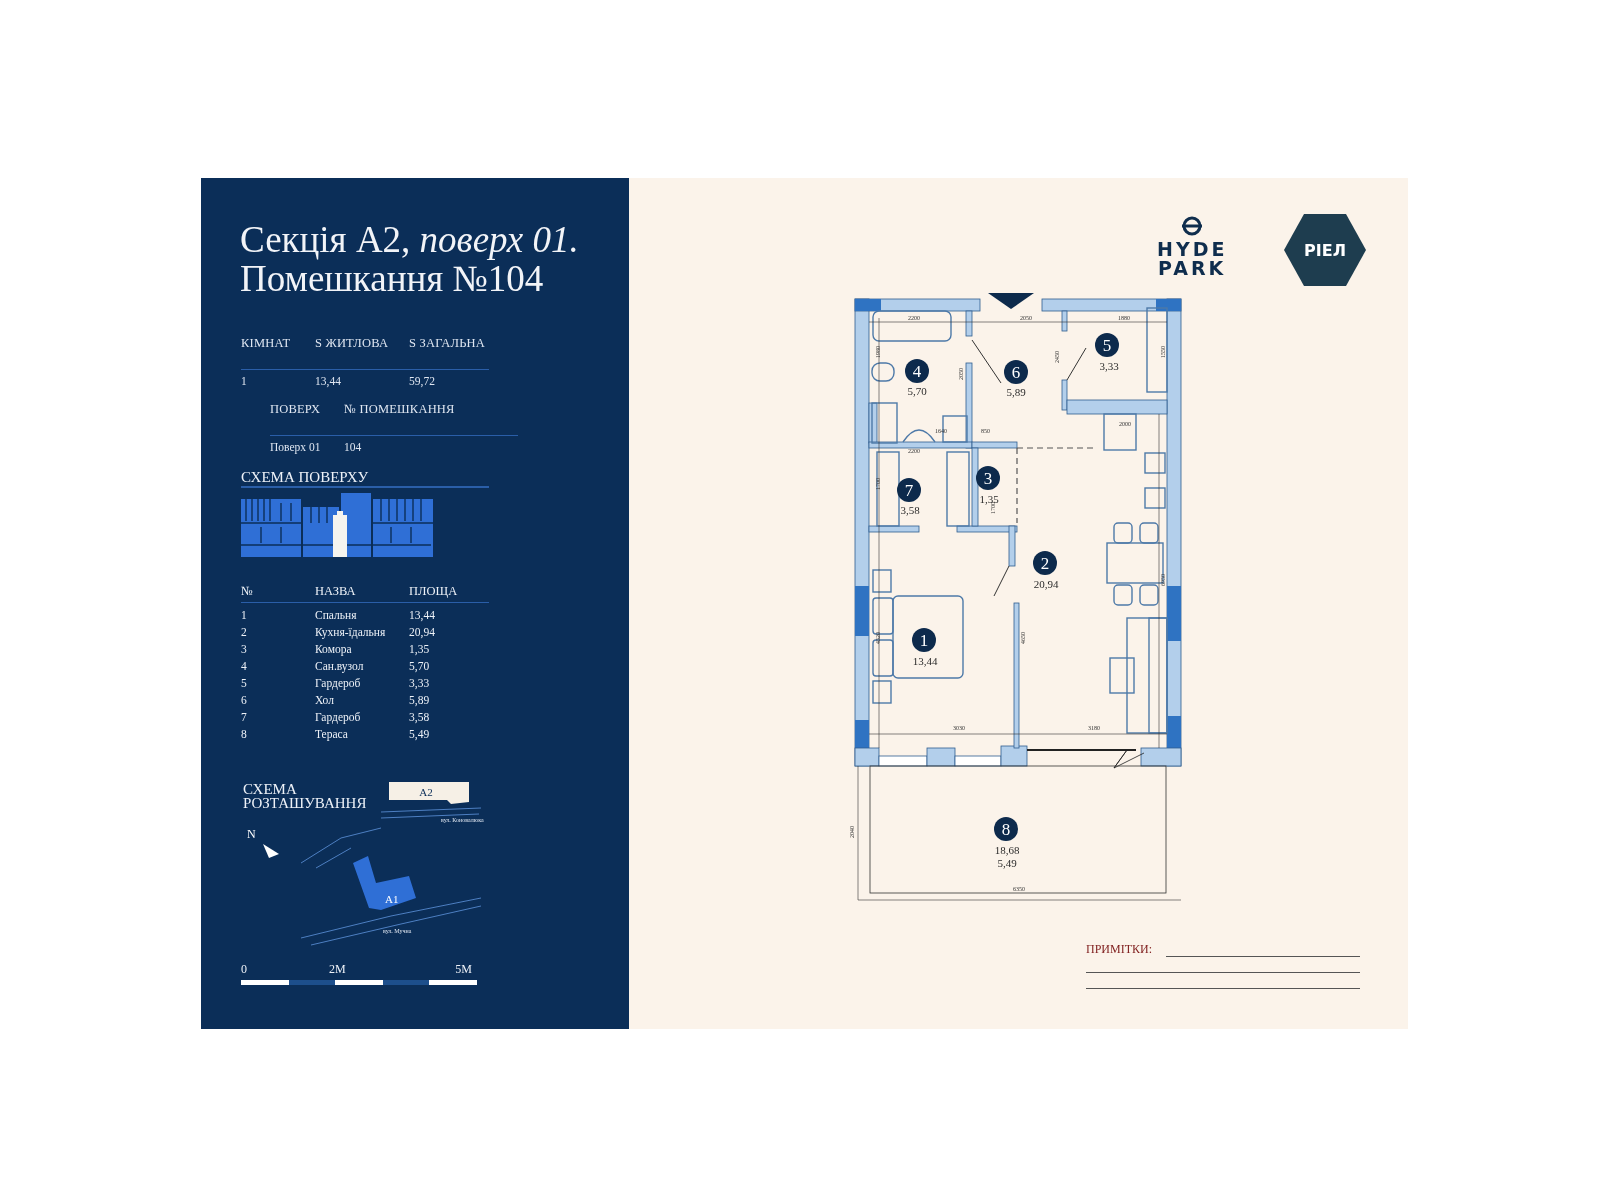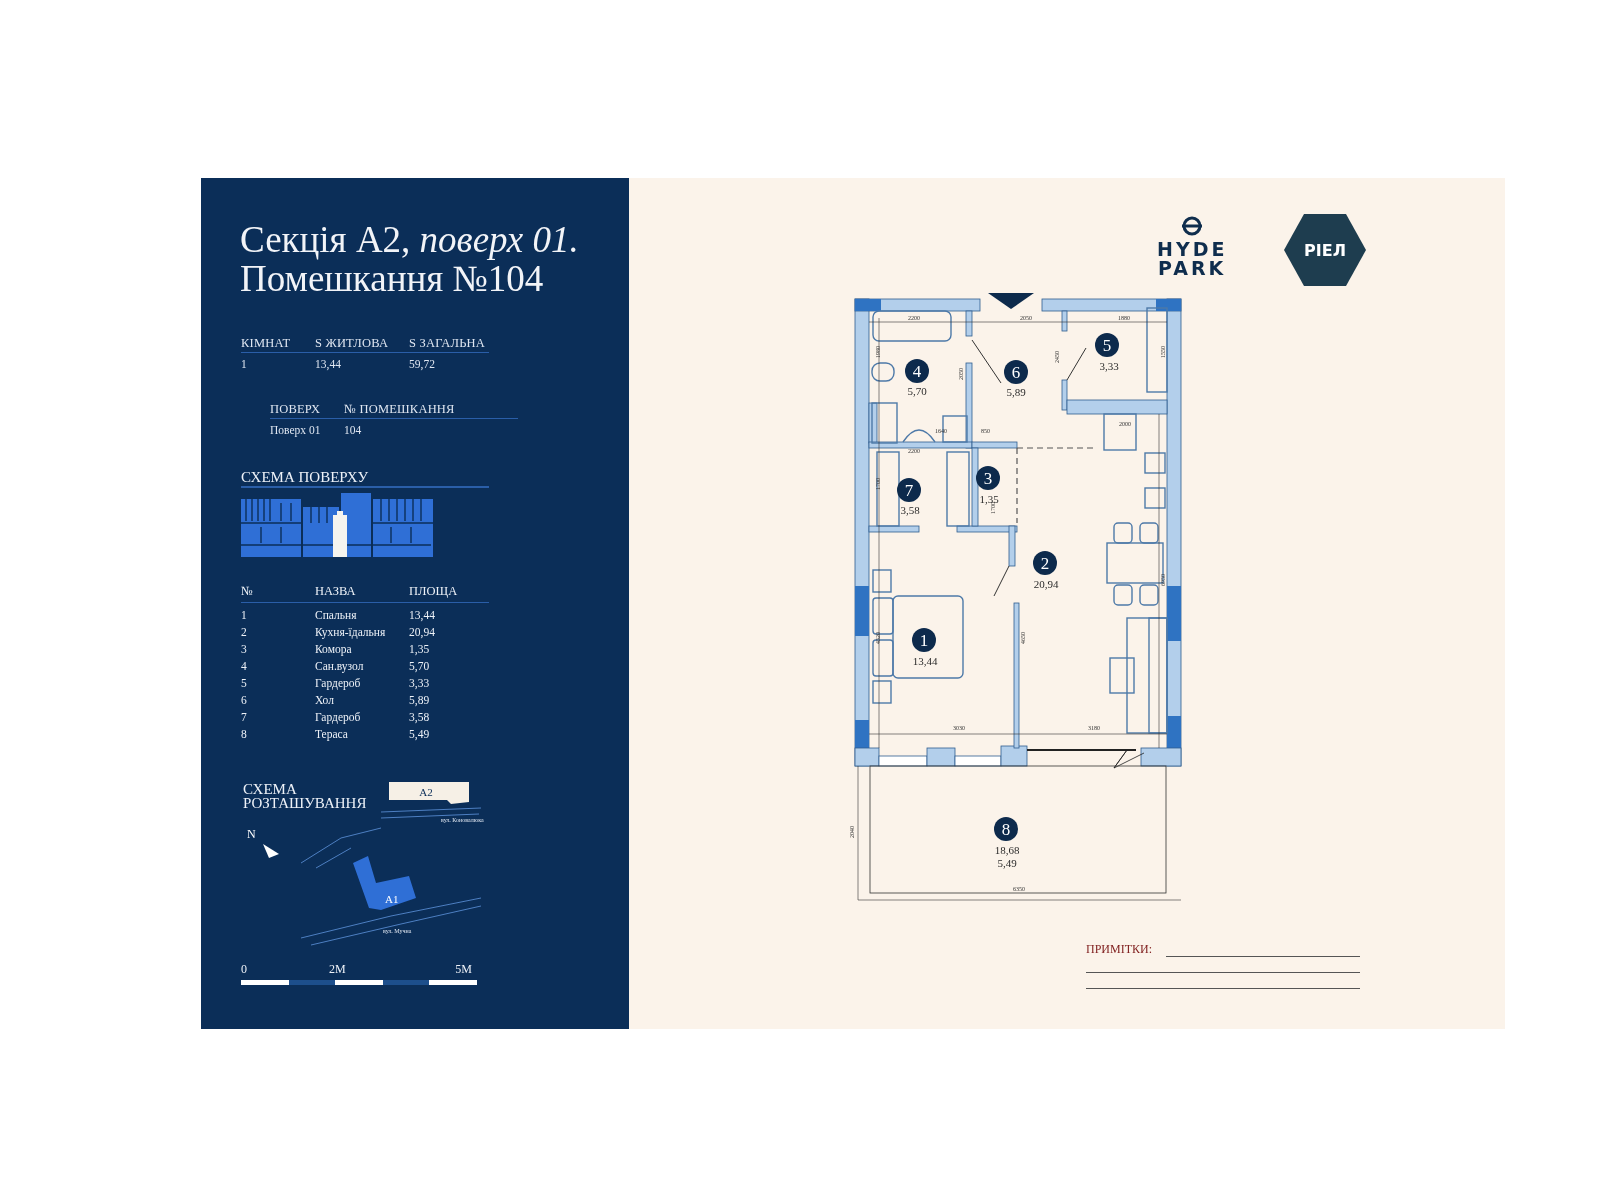--- a/index.html
+++ b/index.html
@@ -1,23 +1,23 @@
 <!DOCTYPE html>
 <html><head>
 <meta charset="utf-8">
 <style>
   html, body { margin:0; padding:0; background:#ffffff; }
   body { width:1600px; height:1200px; position:relative; overflow:hidden; font-family:"Liberation Serif", serif; }
   .sheet { position:absolute; left:201px; top:178px; width:1207px; height:851px; }
   .left { position:absolute; left:0; top:0; width:428px; height:851px; background:#0b2e58; color:#eef2f8;text-decoration:underline; }
-  .right { position:absolute; left:428px; top:0; width:876px; height:851px; background:#fbf3ea; }
+  .right { position:absolute; left:428px; top:0; width:779px; height:851px; background:#fbf3ea; }
   .title { position:absolute; left:39px; top:42px; font-size:37px; line-height:39px; color:#f2f4f8; font-family:"Liberation Serif", serif; }
   .title i { font-style:italic; }
   .tbl { position:absolute; left:40px; font-size:12px; color:#dfe6f1; }
-  .tbl .hdr { display:flex; border-bottom:1.5px solid #2a5ea8; padding-bottom:1px; font-size:12.5px; letter-spacing:0.2px; }
+  .tbl .hdr { display:flex; border-bottom:1.5px solid #2a5ea8; padding-bottom:18px; font-size:12.5px; letter-spacing:0.2px; }
   .tbl .row { display:flex; padding-top:5px; font-size:11.5px; }
   .c1 { width:74px; } .c2 { width:94px; } .c3 { width:80px; }
   .d1 { width:74px; } .d2 { width:94px; } .d3 { width:80px; }
   .sect-label { position:absolute; left:40px; font-size:15px; }
   .sect-line { position:absolute; left:40px; width:248px; height:1.5px; background:#2a5ea8; }
   .rooms { position:absolute; left:40px; top:406px; width:248px; font-size:11.5px; }
   .rooms .hdr { display:flex; border-bottom:1.5px solid #2a5ea8; padding-bottom:3px; font-size:12.5px; }
   .rooms .r { display:flex; height:17px; line-height:17px; }
   .rn { width:74px; } .rname { width:94px; } .rarea { width:80px; }
   .scale { position:absolute; left:40px; top:784px; width:242px; }

